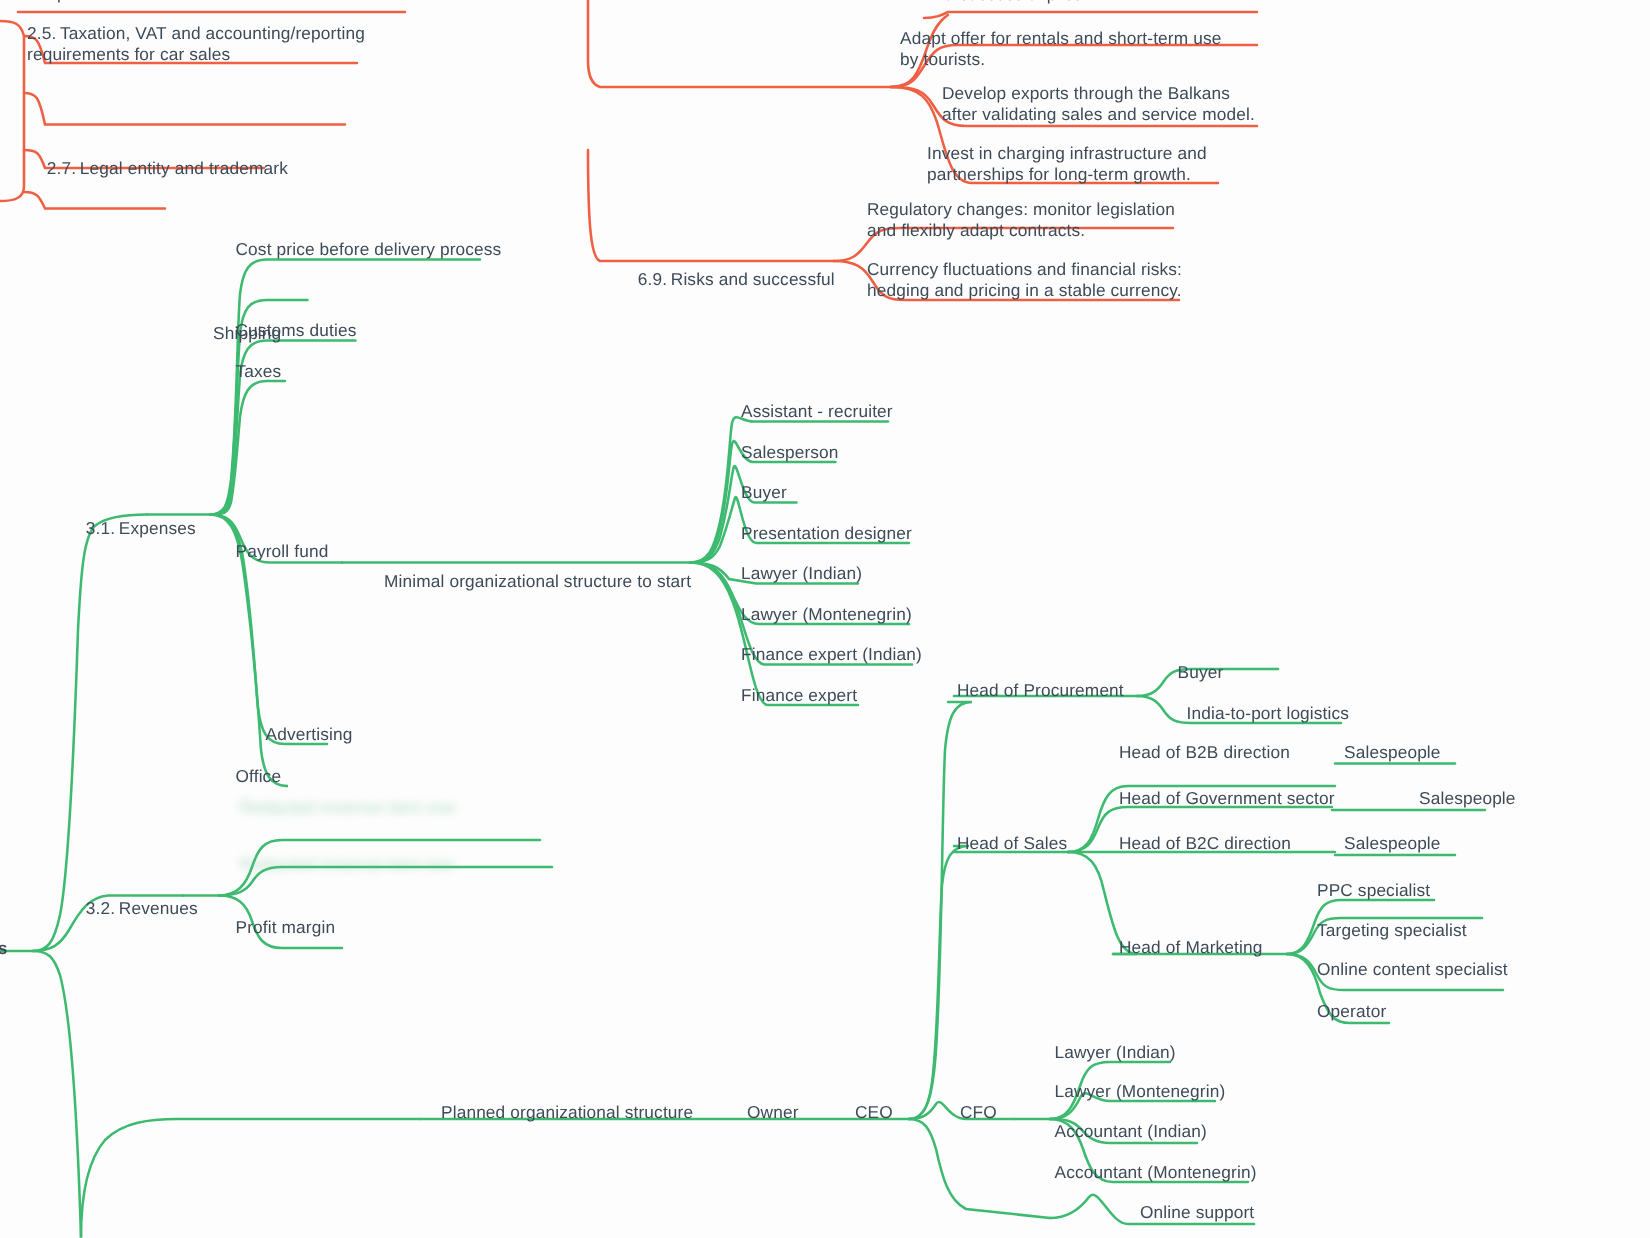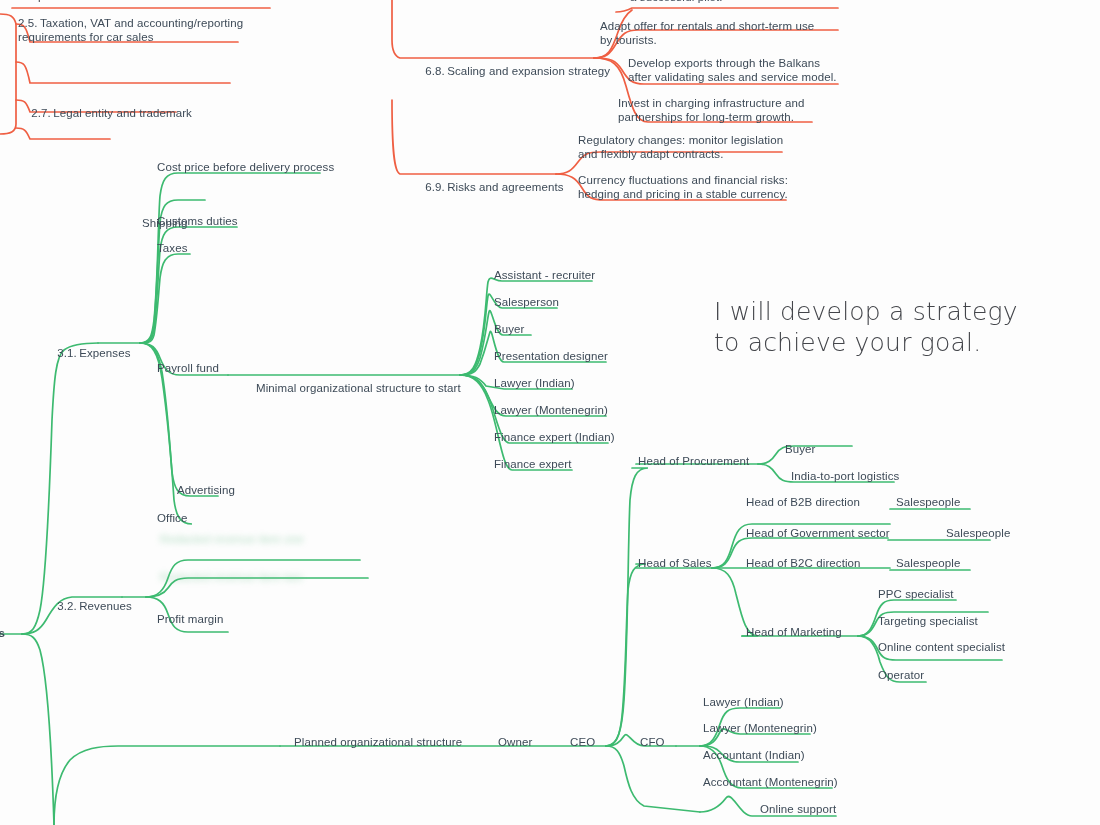--- a/index.html
+++ b/index.html
@@ -155,32 +155,29 @@
   </div>
 
 
   <div class="node" style="left:18px;top:93px;">
     <span class="idx">2.7.</span><span>Legal entity and trademark</span>
   </div>
 
 
   <div class="node" style="left:630px;top:-9px;">a successful pilot.</div>
 
-  <div class="node" style="left:412px;top:51px;">
-    <span class="idx">6.8.</span><span>Scaling and expansion strategy</span>
-  </div>
   <div class="node wrap" style="left:600px;top:20px;width:215px;">Adapt offer for rentals and short-term use
 by tourists.</div>
   <div class="node wrap" style="left:628px;top:57px;width:215px;">Develop exports through the Balkans after
 validating sales and service model.</div>
   <div class="node wrap" style="left:618px;top:97px;width:200px;">Invest in charging infrastructure and
 partnerships for long-term growth.</div>
 
   <div class="node" style="left:412px;top:167px;">
-    <span class="idx">6.9.</span><span>Risks and agreements</span>
+    <span class="idx">6.9.</span><span>Risks and successful</span>
   </div>
   <div class="node wrap" style="left:578px;top:174px;width:215px;">Currency fluctuations and financial risks:
 hedging and pricing in a stable currency.</div>
   <div class="node wrap" style="left:578px;top:134px;width:215px;">Regulatory changes: monitor legislation
 and flexibly adapt contracts.</div>
 
   <div class="node" style="left:-8px;top:627px;font-weight:bold;">cs</div>
 
   <div class="node" style="left:44px;top:333px;">
     <span class="idx">3.1.</span><span>Expenses</span>
@@ -239,16 +236,14 @@
   <div class="node" style="left:878px;top:669px;">Operator</div>
 
   <div class="node" style="left:640px;top:736px;">CFO</div>
   <div class="node" style="left:703px;top:696px;">Lawyer (Indian)</div>
   <div class="node" style="left:703px;top:722px;">Lawyer (Montenegrin)</div>
   <div class="node" style="left:703px;top:749px;">Accountant (Indian)</div>
   <div class="node" style="left:703px;top:776px;">Accountant (Montenegrin)</div>
 
   <div class="node" style="left:760px;top:803px;">Online support</div>
 
-  <div class="overlay-text" style="left:714px;top:296px;">I will develop a strategy
-to achieve your goal.</div>
 
 </div>
 
 </body></html>

